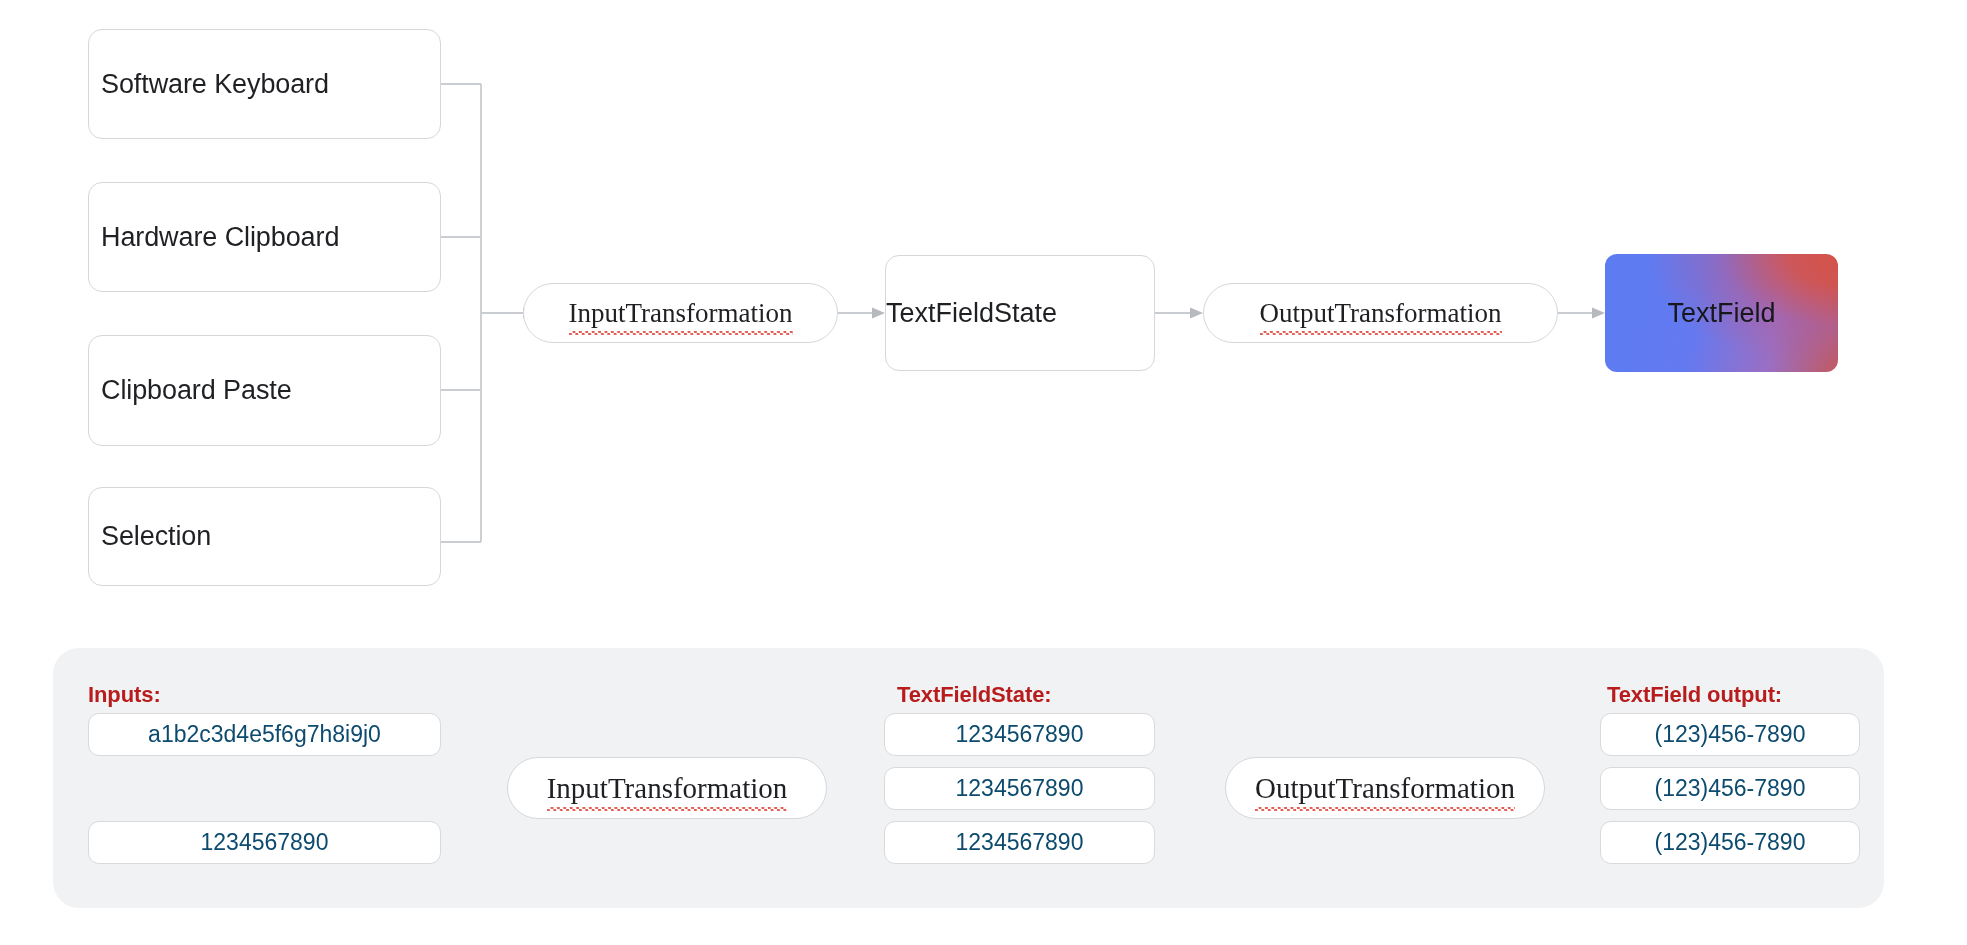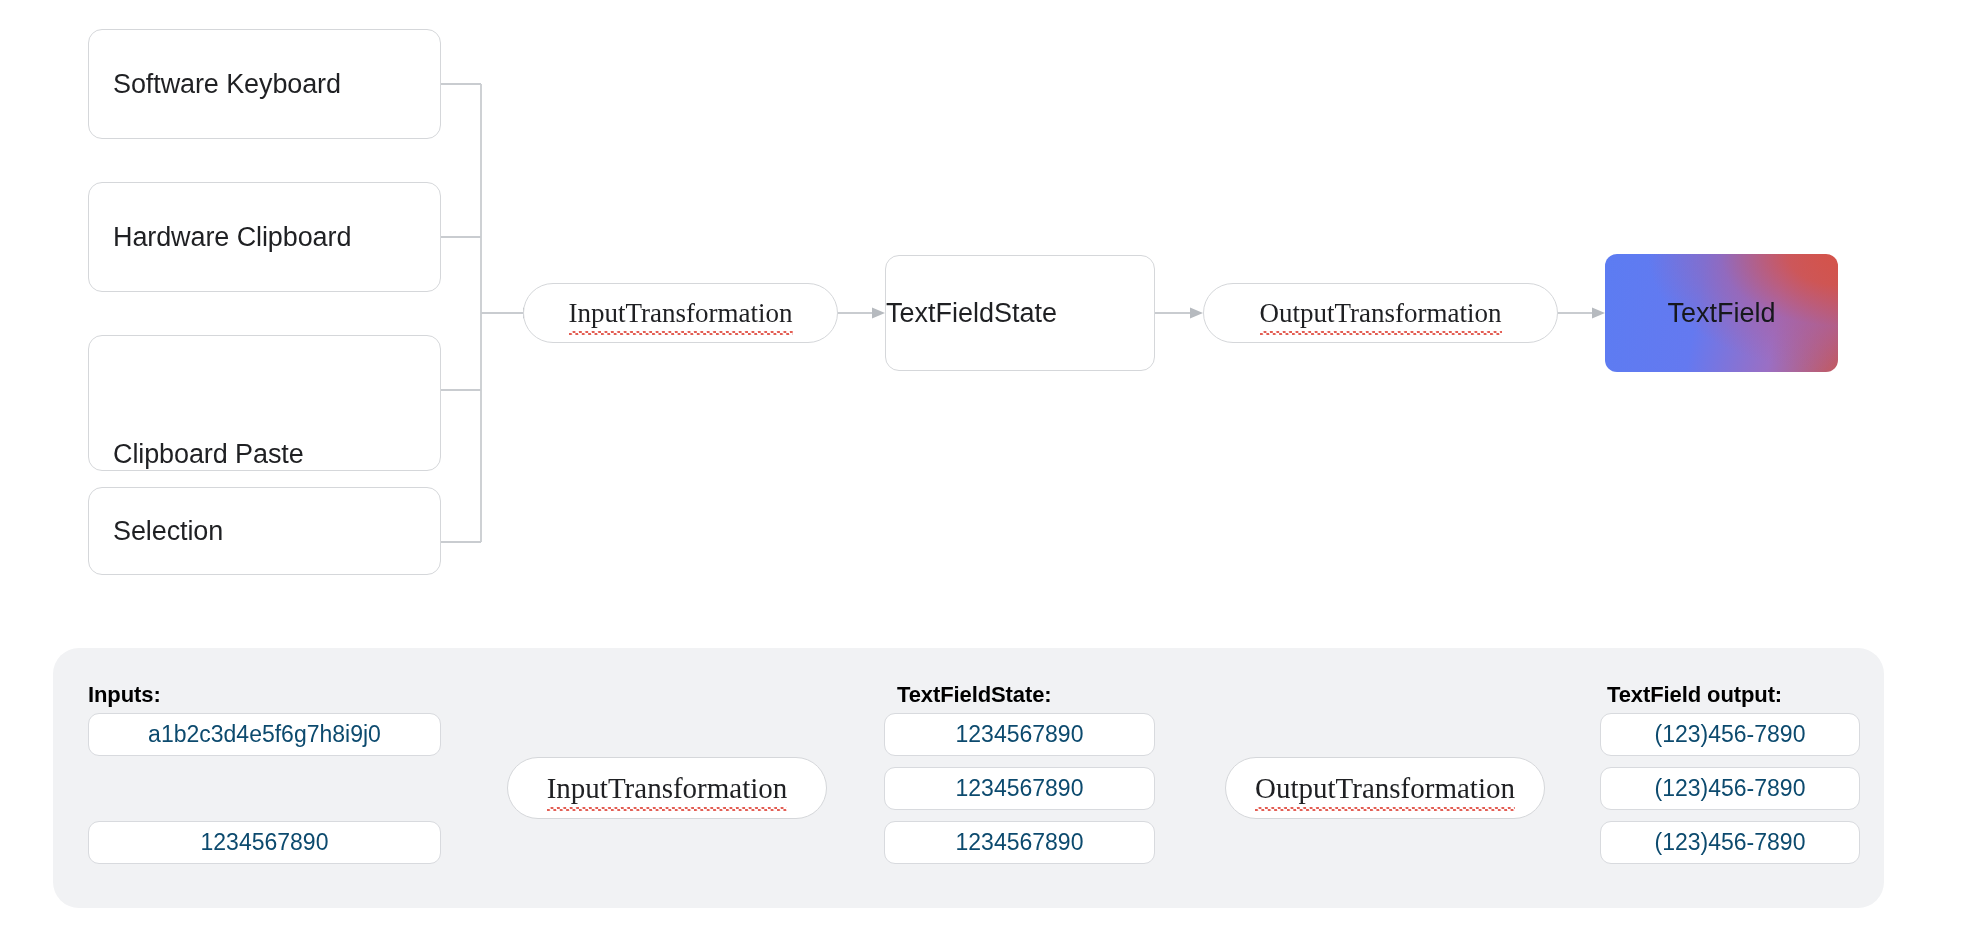--- a/index.html
+++ b/index.html
@@ -31,21 +31,21 @@
   }
   .node.rect {
     border-radius: 14px;
   }
   .node.pill {
     border-radius: 999px;
     justify-content: center;
   }
   .node.src {
     justify-content: flex-start;
-    padding-left: 24px;
+    padding-left: 12px;
     font-size: 27px;
     letter-spacing: -0.1px;
   }
   .node.state {
     justify-content: flex-start;
     font-size: 27px;
   }
   .node.pill-top {
     font-size: 27px;
   }
@@ -90,21 +90,21 @@
   .panel {
     position: absolute;
     box-sizing: border-box;
     background: #f1f2f4;
     border-radius: 26px;
   }
   .panel-label {
     position: absolute;
     font-size: 22px;
     font-weight: bold;
-    color: #000000;
+    color: #b91c1c;
     letter-spacing: -0.1px;
     white-space: nowrap;
   }
   .chip {
     position: absolute;
     box-sizing: border-box;
     background: #ffffff;
     border: 1.6px solid #d8dade;
     border-radius: 11px;
     display: flex;
@@ -202,24 +202,24 @@
     <polygon class="arrowhead" points="1588,783 1600,788 1588,793"></polygon>
     <polygon class="arrowhead" points="1588,837 1600,842 1588,847"></polygon>
   </svg>
 
   <div class="node rect src" style="left:88px; top:29px; width:353px; height:110px;">
     <span>Software Keyboard</span>
   </div>
   <div class="node rect src" style="left:88px; top:182px; width:353px; height:110px;">
     <span>Hardware Clipboard</span>
   </div>
-  <div class="node rect src" style="left:88px; top:335px; width:353px; height:136px;align-items:flex-end;">
+  <div class="node rect src" style="left:88px; top:335px; width:353px; height:111px;">
     <span>Clipboard Paste</span>
   </div>
-  <div class="node rect src" style="left:88px; top:487px; width:353px; height:88px;">
+  <div class="node rect src" style="left:88px; top:487px; width:353px; height:99px;">
     <span>Selection</span>
   </div>
 
   <div class="node pill pill-top" style="left:523px; top:283px; width:315px; height:60px;">
     <span class="squiggle">InputTransformation</span>
   </div>
 
   <div class="node rect state" style="left:885px; top:255px; width:270px; height:116px;">
     <span>TextFieldState</span>
   </div>

